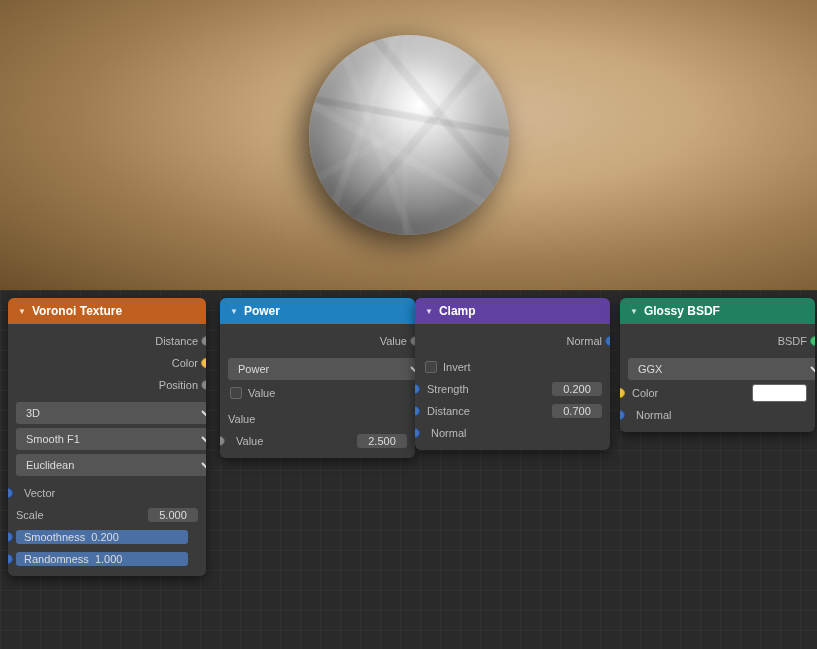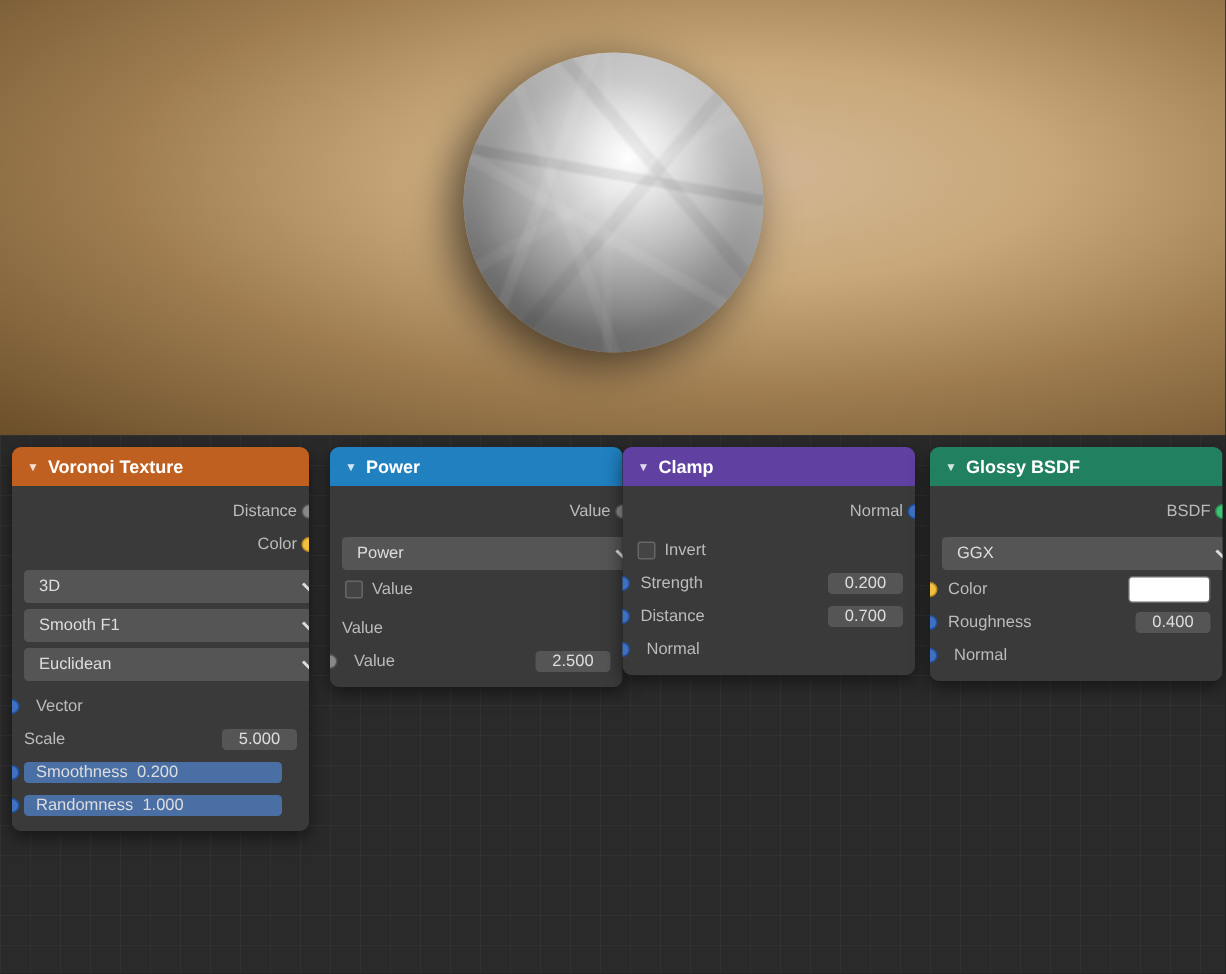--- a/index.html
+++ b/index.html
@@ -265,20 +265,24 @@
     </div>
     <div class="node-body">
       <div class="node-row right">
         <span class="label">Distance</span>
         <div class="socket right grey"></div>
       </div>
       <div class="node-row right">
         <span class="label">Color</span>
         <div class="socket right yellow"></div>
       </div>
+      <div class="node-row right">
+        <span class="label">Position</span>
+        <div class="socket right grey"></div>
+      </div>
       <div class="node-separator"></div>
       <select class="node-select">
         <option>3D</option>
       </select>
       <select class="node-select">
         <option>Smooth F1</option>
       </select>
       <select class="node-select">
         <option>Euclidean</option>
       </select>
@@ -376,25 +380,20 @@
       </div>
       <div class="node-separator"></div>
       <select class="node-select">
         <option>GGX</option>
       </select>
       <div class="node-input-row">
         <div class="socket left yellow"></div>
         <span class="field-label" style="padding-left:4px">Color</span>
         <div class="color-swatch"></div>
       </div>
-      <div class="node-input-row">
-        <div class="socket left blue"></div>
-        <span class="field-label" style="padding-left:4px">Roughness</span>
-        <span class="field-value-box">0.400</span>
-      </div>
       <div class="node-row">
         <div class="socket left blue"></div>
         <span class="label" style="padding-left:8px">Normal</span>
       </div>
     </div>
   </div>
 
 </div>
 
 </body></html>

